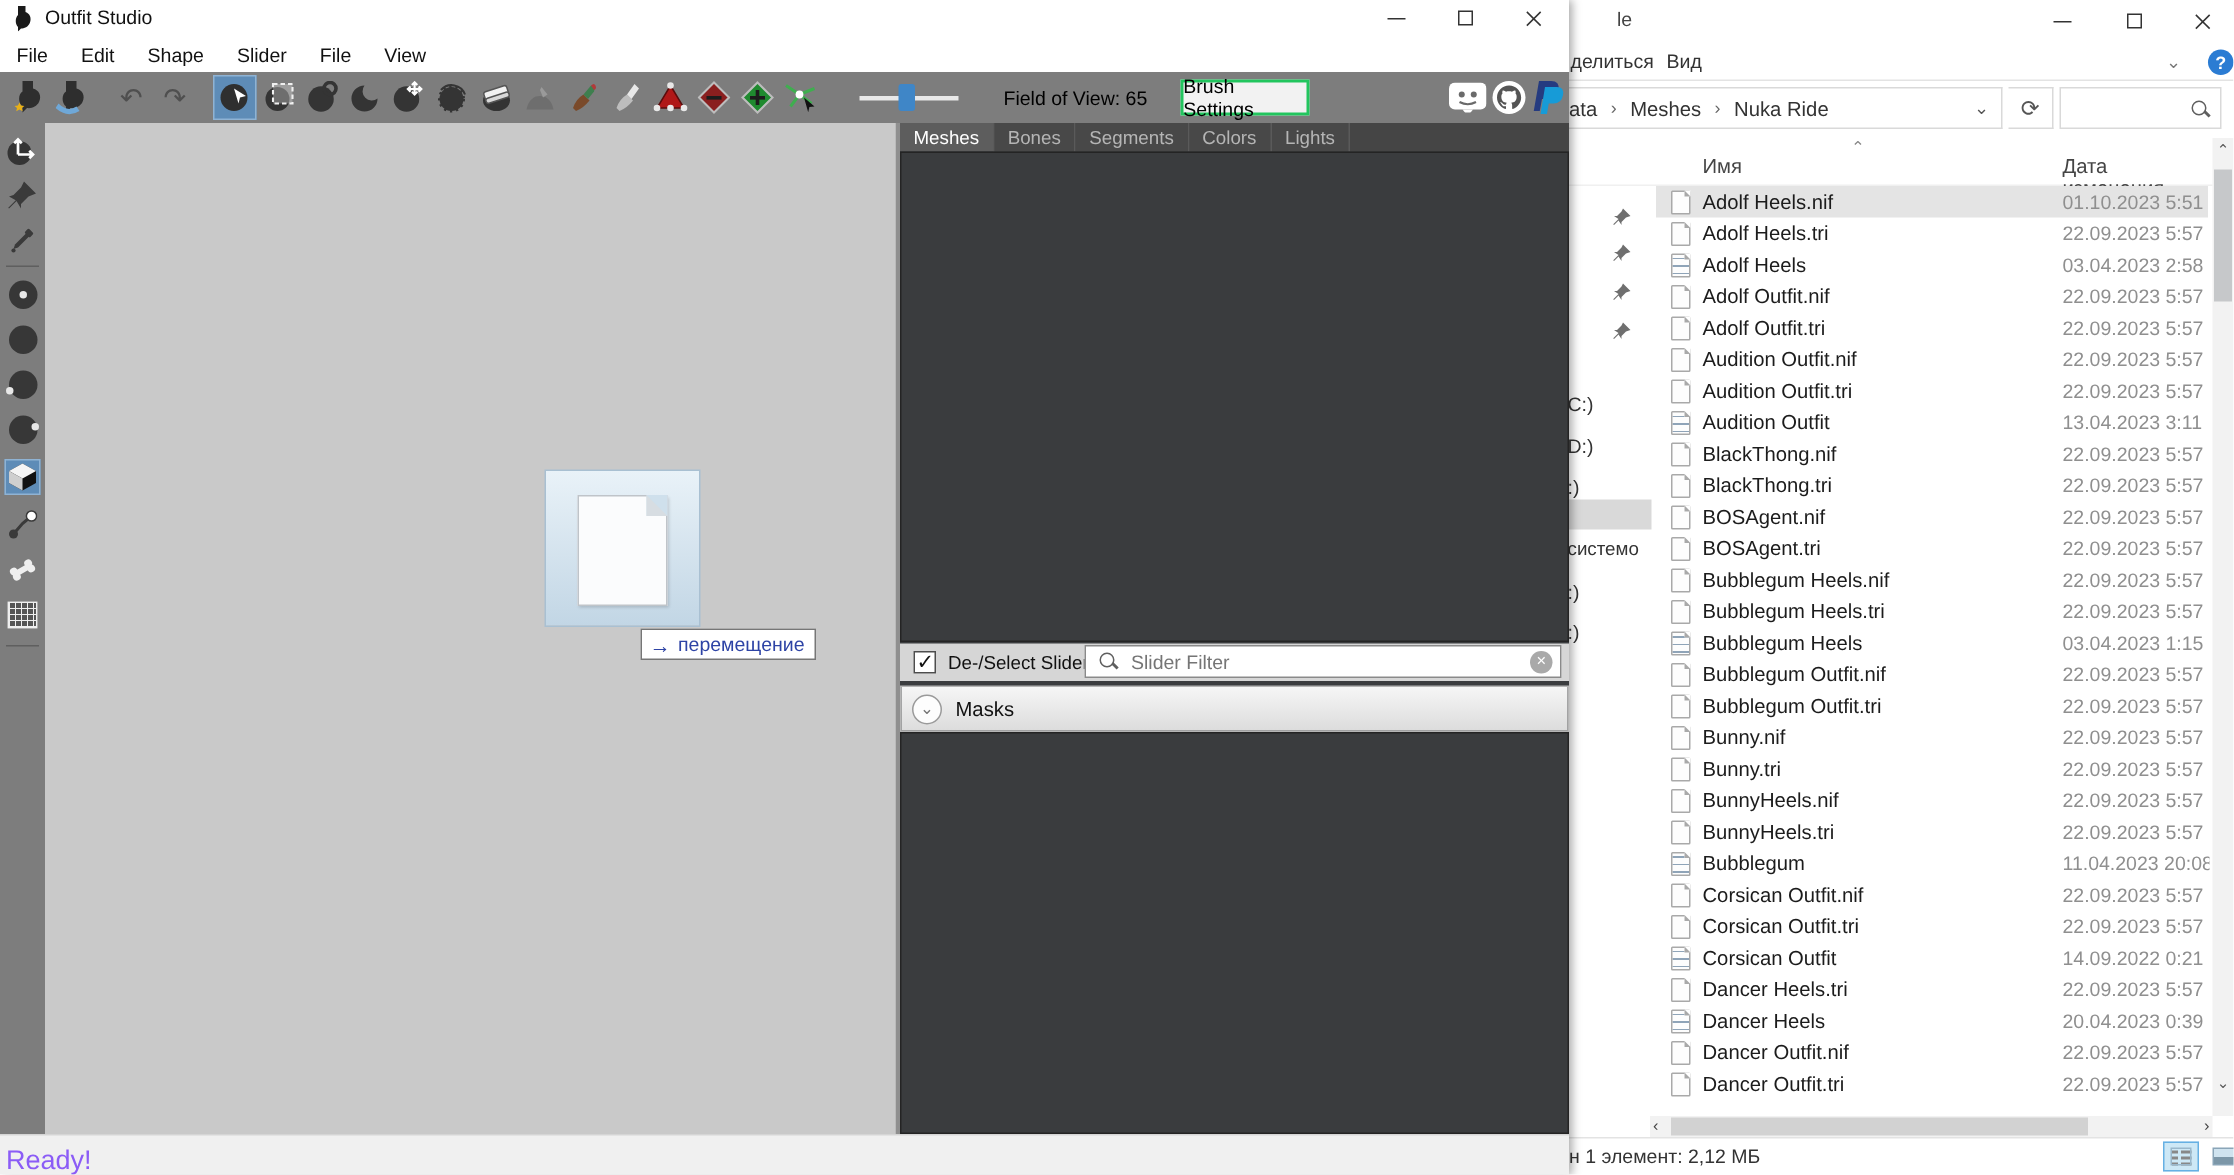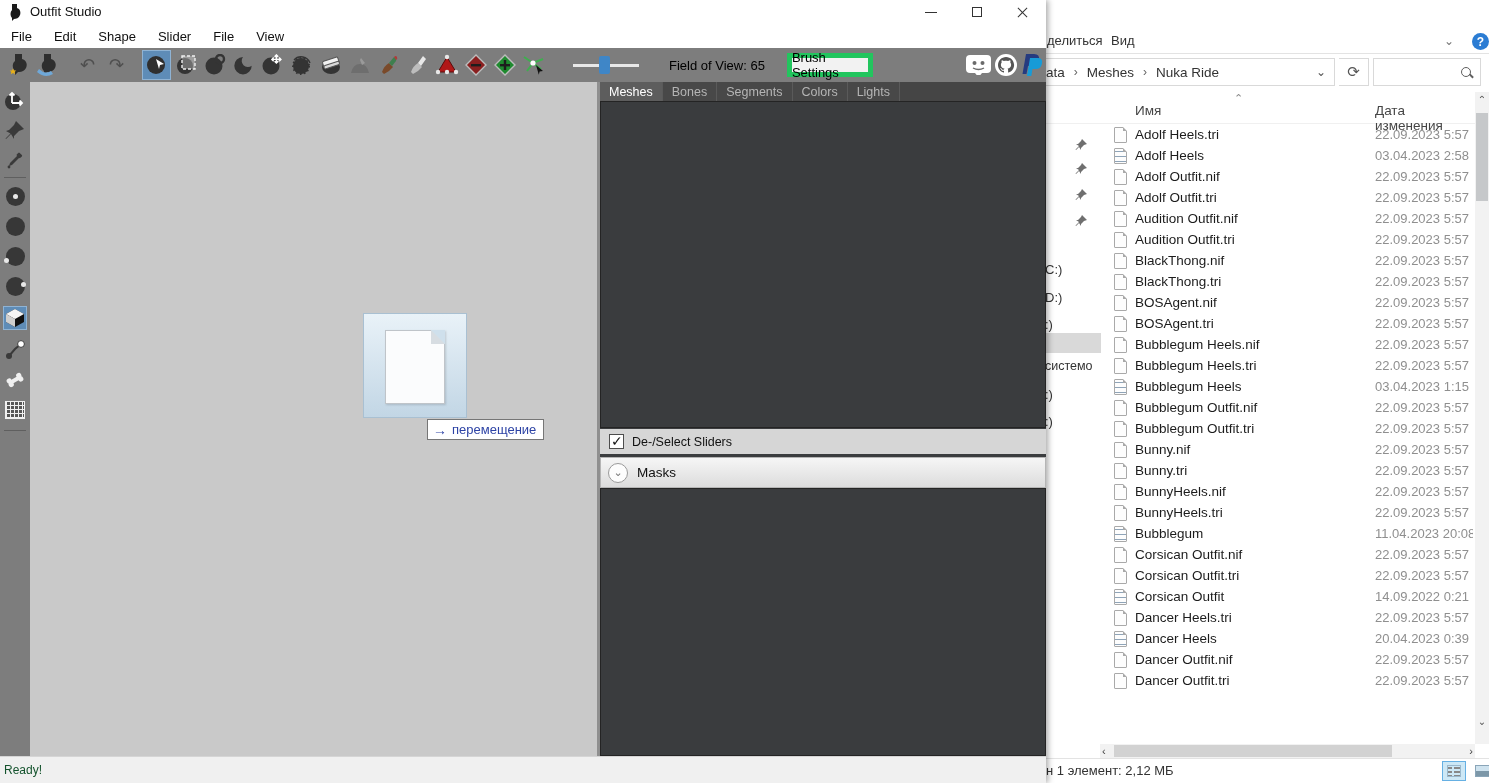--- a/index.html
+++ b/index.html
@@ -98,21 +98,21 @@
   .os-menubar { left:0; top:25px; width:1046px; height:23px; background:#fff; display:flex; align-items:center; }
   .menu-item { font-size:13px; color:#111; padding:0 11px; }
   .os-toolbar { left:0; top:48px; width:1046px; height:34px; background:#7d7d7d; display:flex; align-items:center; padding-left:4px; }
   .tbtn { width:29px; height:30px; display:flex; align-items:center; justify-content:center; flex:0 0 auto; }
   .tbtn.active { background:#5e8cb7; border:1px solid #8fb3d4; }
   .tsep { width:11px; height:30px; flex:0 0 auto; }
   .tglyph { font-size:18px; color:#4f4f4f; }
   .fov-track { width:66px; height:3px; background:#e8e8e8; position:relative; margin-left:14px; flex:0 0 auto; }
   .fov-thumb { position:absolute; left:26px; top:-8px; width:11px; height:18px; background:#3f86c7; border-radius:2px; }
   .fov-label { margin-left:30px; font-size:13px; color:#000; flex:0 0 auto; }
-  .brush-btn { margin-left:22px; width:86px; height:24px; background:#f2f2f2; border:5px solid #22c55e;
+  .brush-btn { margin-left:22px; width:86px; height:24px; background:#f2f2f2; border:2px solid #22c55e;
     font-size:13px; color:#000; display:flex; align-items:center; justify-content:center; flex:0 0 auto; }
   .tb-spacer { flex:1 1 auto; }
   .sm-icon { width:27px; height:24px; display:flex; align-items:center; justify-content:center; flex:0 0 auto; }
 
   .os-lefttoolbar { left:0; top:82px; width:30px; height:674px; background:#7d7d7d; }
   .ltb { position:absolute; left:3px; width:24px; height:24px; display:flex; align-items:center; justify-content:center; }
   .ltb.active { background:#5e8cb7; border:1px solid #8fb3d4; }
   .ltb-sep { position:absolute; left:4px; width:22px; border-top:1px solid #5f5f5f; }
   .viewball { width:19px; height:19px; border-radius:50%; background:#373737; position:relative; }
   .viewball i { position:absolute; width:5px; height:5px; border-radius:50%; background:#e8e8e8; }
@@ -150,29 +150,41 @@
   .clear-btn { position:absolute; right:5px; top:3px; width:15px; height:15px; border-radius:50%; background:#a9a9a9;
     color:#fff; font-size:11px; line-height:15px; text-align:center; }
   .masks-bar { position:absolute; left:0; top:375px; width:446px; height:31px;
     background:linear-gradient(180deg,#f6f6f6,#dcdcdc); border:1px solid #b5b5b5; display:flex; align-items:center; }
   .masks-chevron { width:20px; height:20px; border-radius:50%; border:1px solid #9a9a9a; background:#fdfdfd;
     margin-left:7px; display:flex; align-items:center; justify-content:center; color:#777; font-size:11px; }
   .masks-label { margin-left:9px; font-size:13.5px; color:#111; }
   .sliders-area { position:absolute; left:0; top:406px; width:446px; height:268px; background:#3a3c3e; border:1px solid #242424; }
 
   .os-statusbar { left:0; top:756px; width:1046px; height:27px; background:#f0f0f0; border-top:1px solid #d5d5d5; }
-  .os-status-text { position:absolute; left:4px; top:6px; font-size:12px; color:#14532d; }
+  .os-status-text { position:absolute; left:4px; top:6px; font-size:18px; color:#8b5cf6; }
 </style>
 </head>
 <body>
 
 <div id="root">
 
   <div id="explorer" class="abs">
 
+    <div class="ex-titlebar abs">
+      <span class="ex-title-frag abs">le</span>
+      <div class="capbtn abs ex-min">
+          <span class="glyph-min"></span>
+        </div>
+      <div class="capbtn abs ex-max">
+          <span class="glyph-max"></span>
+        </div>
+      <div class="capbtn abs ex-close">
+          <span class="glyph-x"></span>
+        </div>
+    </div>
 
     <div class="ex-ribbon abs">
       <span class="ex-ribbontab ex-ribbon-share">делиться</span>
       <span class="ex-ribbontab ex-ribbon-view">Вид</span>
       <span class="ex-ribbon-collapse abs">⌄</span>
       <div class="ex-help abs">?</div>
     </div>
 
     <div class="ex-addrrow abs">
       <div class="ex-breadcrumb abs">
@@ -221,20 +233,25 @@
       <span class="sidefrag">D:)</span>
       <span class="sidefrag">:)</span>
       <span class="sidefrag">системо</span>
       <span class="sidefrag">:)</span>
       <span class="sidefrag">:)</span>
       <div class="ex-side-hilite"></div>
     </div>
 
     <div id="filelist" class="abs">
 
+        <div class="frow selected type-nif">
+          <span class="ficon"></span>
+          <span class="fname">Adolf Heels.nif</span>
+          <span class="fdate">01.10.2023 5:51</span>
+        </div>
 
         <div class="frow type-nif">
           <span class="ficon"></span>
           <span class="fname">Adolf Heels.tri</span>
           <span class="fdate">22.09.2023 5:57</span>
         </div>
 
         <div class="frow type-doc">
           <span class="ficon"></span>
           <span class="fname">Adolf Heels</span>
@@ -258,20 +275,25 @@
           <span class="fname">Audition Outfit.nif</span>
           <span class="fdate">22.09.2023 5:57</span>
         </div>
 
         <div class="frow type-nif">
           <span class="ficon"></span>
           <span class="fname">Audition Outfit.tri</span>
           <span class="fdate">22.09.2023 5:57</span>
         </div>
 
+        <div class="frow type-doc">
+          <span class="ficon"></span>
+          <span class="fname">Audition Outfit</span>
+          <span class="fdate">13.04.2023 3:11</span>
+        </div>
 
         <div class="frow type-nif">
           <span class="ficon"></span>
           <span class="fname">BlackThong.nif</span>
           <span class="fdate">22.09.2023 5:57</span>
         </div>
 
         <div class="frow type-nif">
           <span class="ficon"></span>
           <span class="fname">BlackThong.tri</span>
@@ -683,20 +705,25 @@
       <div class="os-tab active">Meshes</div>
           <div class="os-tab">Bones</div>
           <div class="os-tab">Segments</div>
           <div class="os-tab">Colors</div>
           <div class="os-tab">Lights</div>
         </div>
       <div class="mesh-area"></div>
       <div class="check-row">
         <span class="cbox"></span>
         <span class="check-label">De-/Select Sliders</span>
+        <div class="slider-filter">
+          <span class="mag"></span>
+          <input placeholder="Slider Filter" style="">
+          <span class="clear-btn">×</span>
+        </div>
       </div>
       <div class="masks-bar">
         <span class="masks-chevron">⌄</span>
         <span class="masks-label">Masks</span>
       </div>
       <div class="sliders-area"></div>
     </div>
 
     <div class="os-statusbar abs">
       <span class="os-status-text">Ready!</span>

